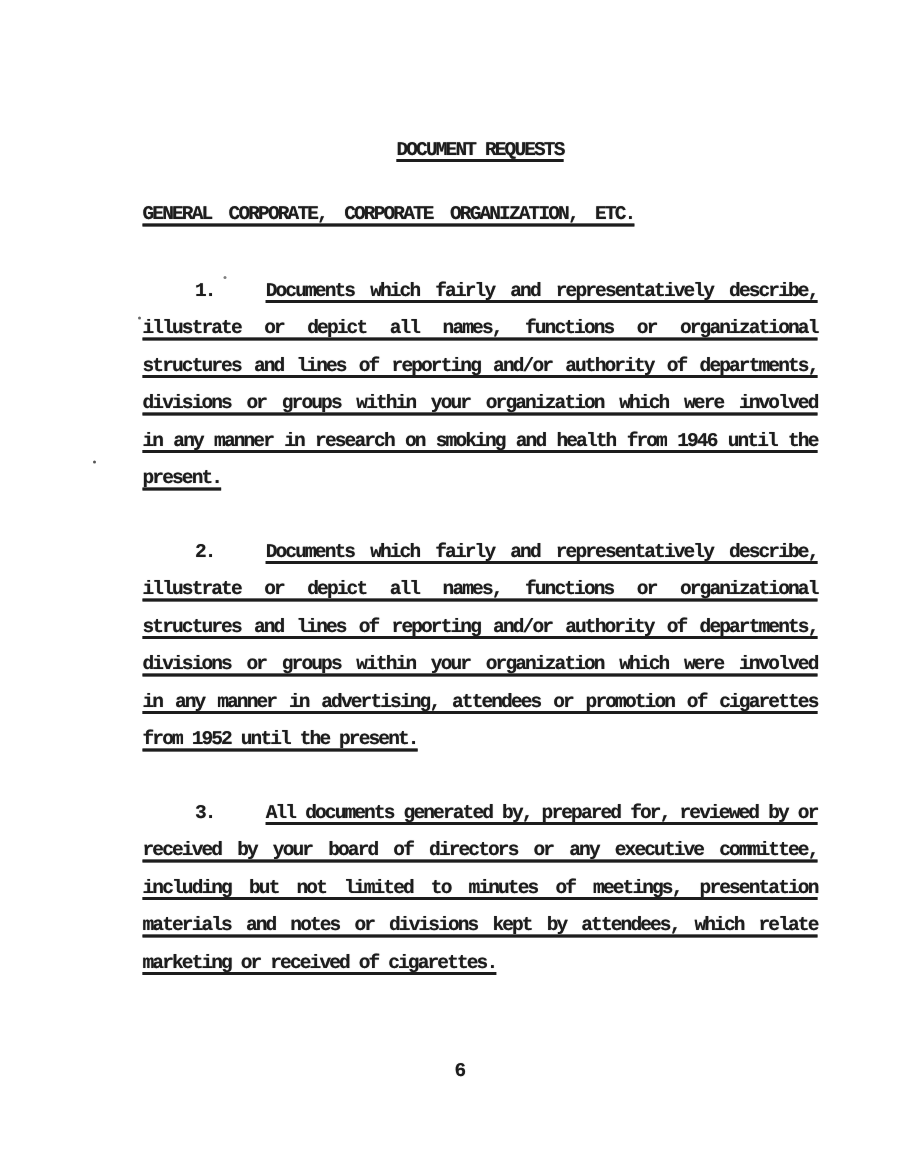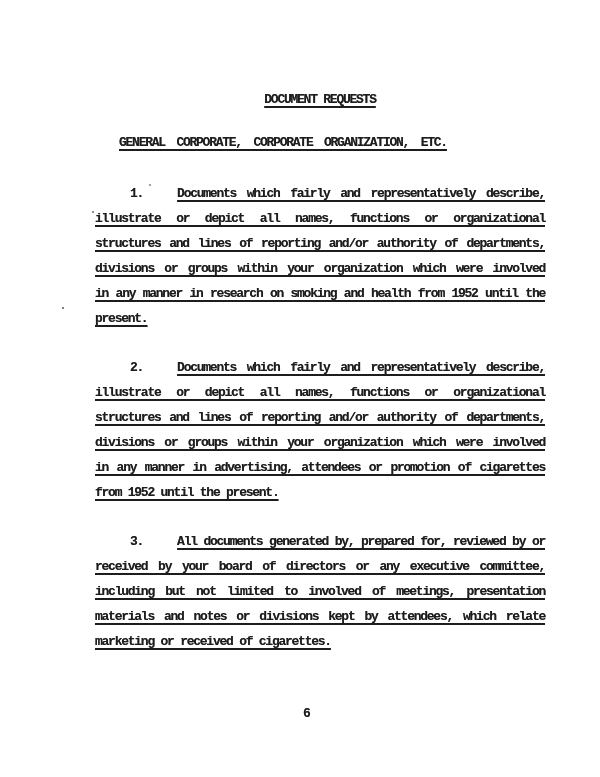--- a/index.html
+++ b/index.html
@@ -35,21 +35,20 @@
     text-decoration-thickness: 1.5px;
   }
   .section-heading {
     margin-top: 27px;
     line-height: 16px;
     word-spacing: 5px;
     text-decoration: underline;
     text-underline-offset: 3px;
     text-decoration-thickness: 1.5px;
     white-space: nowrap;
-    margin-left: 24px;
   }
   .para {
     margin-top: 30px;
   }
   .para + .para {
     margin-top: 24px;
   }
   .line {
     line-height: 25px;
     text-align: justify;
@@ -95,37 +94,37 @@
 
     <div class="doc-title">DOCUMENT REQUESTS</div>
 
     <div class="section-heading">GENERAL CORPORATE, CORPORATE ORGANIZATION, ETC.</div>
 
     <div class="para">
       <div class="line first"><span class="pnum">1.</span><span class="ltext">Documents which fairly and representatively describe,</span></div>
       <div class="line"><span class="ltext">illustrate or depict all names, functions or organizational</span></div>
       <div class="line"><span class="ltext">structures and lines of reporting and/or authority of departments,</span></div>
       <div class="line"><span class="ltext">divisions or groups within your organization which were involved</span></div>
-      <div class="line"><span class="ltext">in any manner in research on smoking and health from 1952 until the</span></div>
+      <div class="line"><span class="ltext">in any manner in research on smoking and health from 1946 until the</span></div>
       <div class="line last"><span class="ltext">present.</span></div>
     </div>
 
     <div class="para">
       <div class="line first"><span class="pnum">2.</span><span class="ltext">Documents which fairly and representatively describe,</span></div>
       <div class="line"><span class="ltext">illustrate or depict all names, functions or organizational</span></div>
       <div class="line"><span class="ltext">structures and lines of reporting and/or authority of departments,</span></div>
       <div class="line"><span class="ltext">divisions or groups within your organization which were involved</span></div>
       <div class="line"><span class="ltext">in any manner in advertising, attendees or promotion of cigarettes</span></div>
       <div class="line last"><span class="ltext">from 1952 until the present.</span></div>
     </div>
 
     <div class="para">
       <div class="line first"><span class="pnum">3.</span><span class="ltext">All documents generated by, prepared for, reviewed by or</span></div>
       <div class="line"><span class="ltext">received by your board of directors or any executive committee,</span></div>
-      <div class="line"><span class="ltext">including but not limited to involved of meetings, presentation</span></div>
+      <div class="line"><span class="ltext">including but not limited to minutes of meetings, presentation</span></div>
       <div class="line"><span class="ltext">materials and notes or divisions kept by attendees, which relate</span></div>
       <div class="line last"><span class="ltext">marketing or received of cigarettes.</span></div>
     </div>
 
   </div>
 
   <div class="page-number">6</div>
 
   <div class="speck s1"></div>
   <div class="speck s2"></div>

